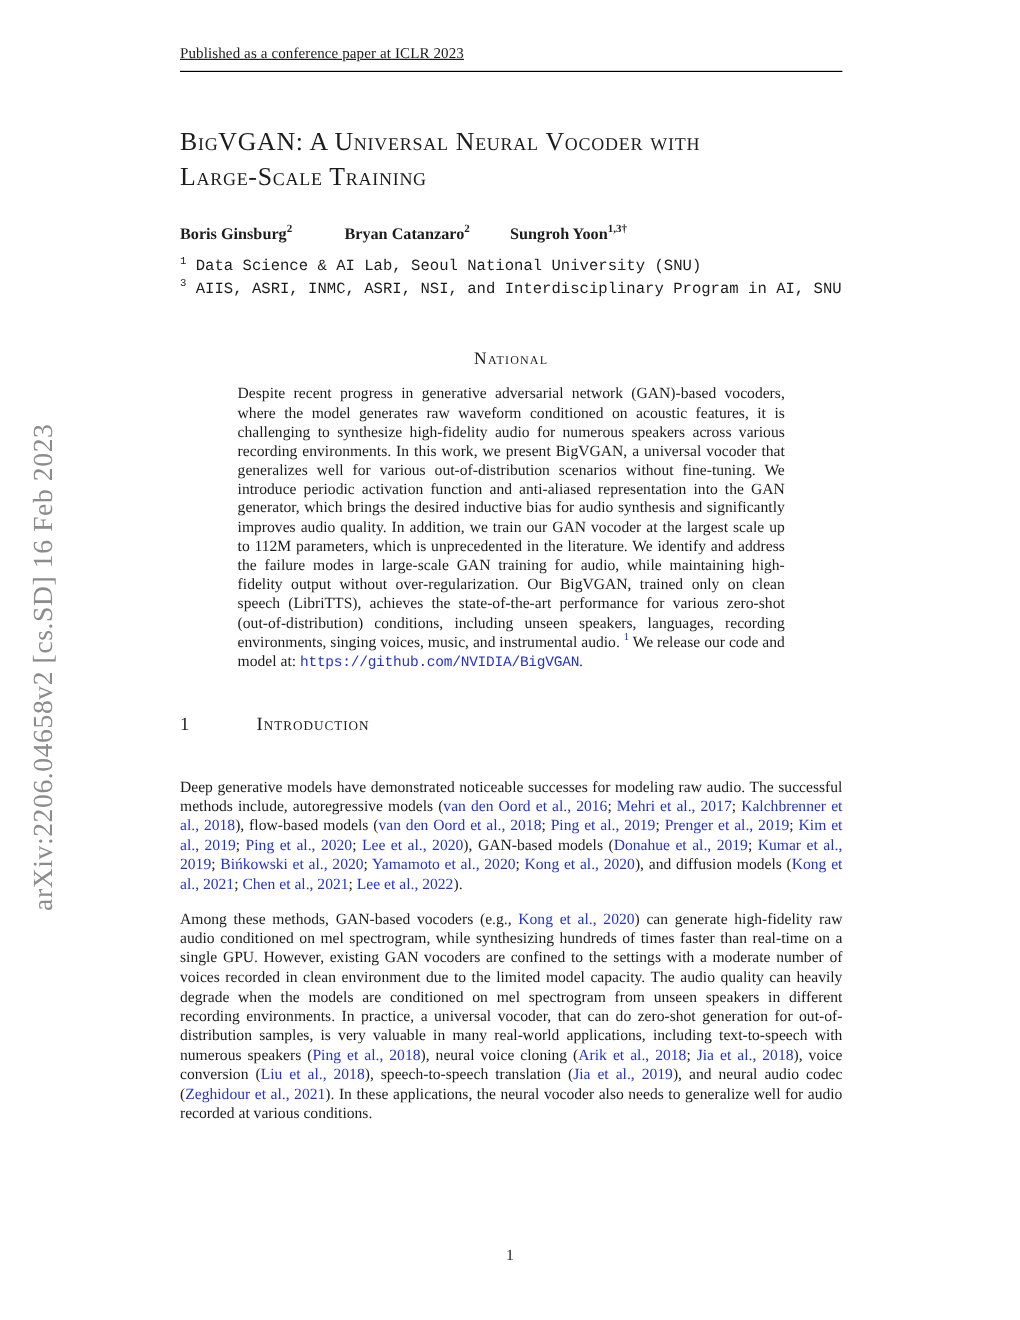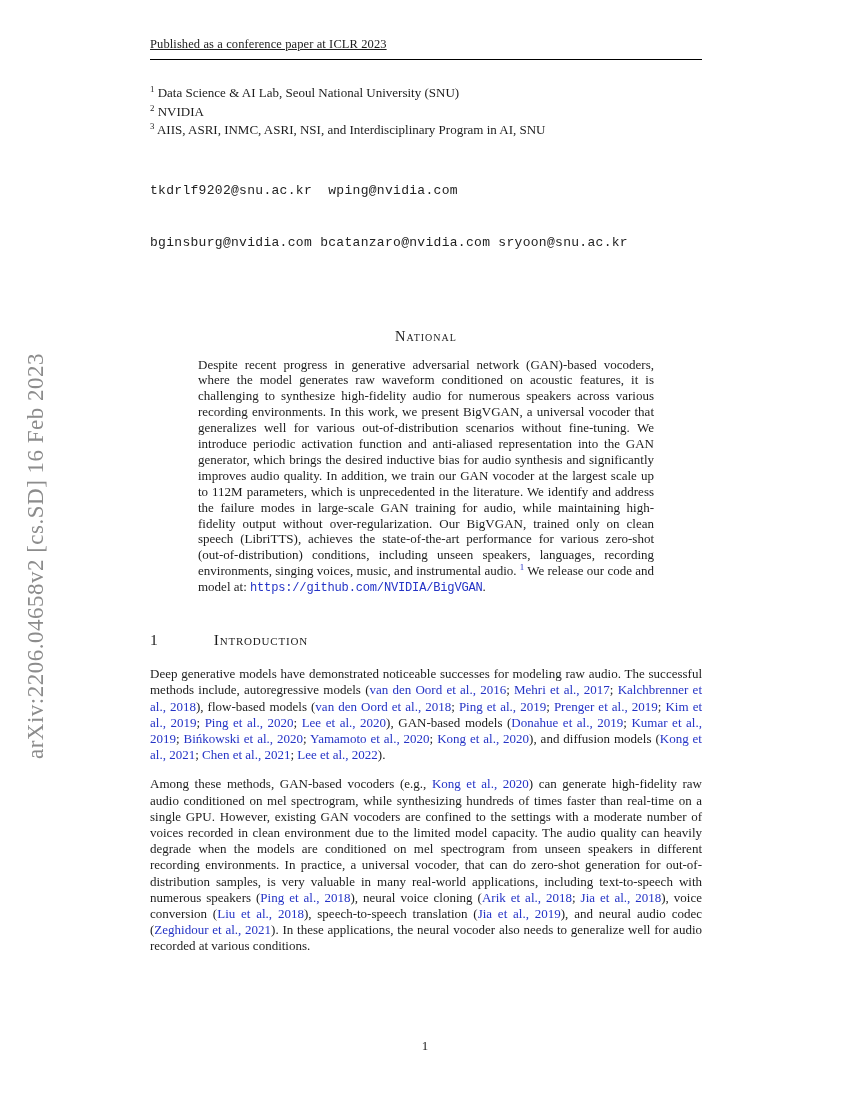--- a/index.html
+++ b/index.html
@@ -40,21 +40,21 @@
     line-height:29px;
     font-weight:normal;
     font-variant:small-caps;
     letter-spacing:0.6px;
   }
   .title .title-line{display:block;}
   .authors{margin-top:22px;font-size:13.5px;font-weight:bold;}
   .author-row{display:grid;grid-template-columns:137px 138px auto;line-height:21px;}
   .author-cell{white-space:nowrap;}
   sup{font-size:68%;line-height:0;}
-  .affiliations{margin-top:24px;font-size:13px;line-height:18.5px;}
+  .affiliations{margin-top:8px;font-size:13px;line-height:18.5px;font-family:Liberation Mono, monospace;}
   .emails{
     margin-top:7px;
     font-family:"Liberation Mono", monospace;
     font-size:13px;line-height:17.5px;
     letter-spacing:0.3px;
     white-space:pre;
     color:#222;
   }
   .abstract-heading{
     margin-top:41px;
@@ -69,21 +69,21 @@
     font-size:13px;
     line-height:15.9px;
   }
   .section-heading{
     margin-top:34px;
     font-size:15.5px;
   }
   .sec-num{margin-right:26px;}
   .sec-title{font-variant:small-caps;letter-spacing:0.8px;margin-left:30px;}
   .para{
-    margin-top:17px;
+    margin-top:35px;
     text-align:justify;
     font-size:13px;
     line-height:16.2px;
   }
   .para + .para{margin-top:9px;}
   .seg-cite{color:var(--link);}
   .seg-italic{}
   .seg-link{
     font-family:"Liberation Mono", monospace;
     font-size:0.93em;
@@ -114,34 +114,38 @@
 
 <div class="page">
 
   <div class="arxiv-watermark">arXiv:2206.04658v2  [cs.SD]  16 Feb 2023</div>
 
   <div class="content">
 
     <div class="header-line">Published as a conference paper at ICLR 2023</div>
     <hr class="header-rule">
 
+    <h1 class="title">
+      <span class="title-line">BigVGAN: A Universal Neural Vocoder with</span>
+      <span class="title-line">Large-Scale Training</span>
+    </h1>
 
     <div class="authors">
+      <div class="author-row">
+        <span class="author-cell"><span>Boris Ginsburg</span><sup>2</sup></span>
+        <span class="author-cell"><span>Bryan Catanzaro</span><sup>2</sup></span>
+        <span class="author-cell"><span>Sungroh Yoon</span><sup>1,3†</sup></span>
+      </div>
     </div>
 
     <div class="affiliations">
       <div><sup>1</sup><span> Data Science &amp; AI Lab, Seoul National University (SNU)</span></div>
-      <div><sup>2</sup><span> NVIDIA</span></div>
       <div><sup>3</sup><span> AIIS, ASRI, INMC, ASRI, NSI, and Interdisciplinary Program in AI, SNU</span></div>
     </div>
 
-    <div class="emails">
-      <div>tkdrlf9202@snu.ac.kr  wping@nvidia.com</div>
-      <div>bginsburg@nvidia.com bcatanzaro@nvidia.com sryoon@snu.ac.kr</div>
-    </div>
 
     <div class="abstract-heading">National</div>
 
     <p class="abstract-body"><span class="seg-plain">Despite recent progress in generative adversarial network (GAN)-based vocoders, where the model generates raw waveform conditioned on acoustic features, it is challenging to synthesize high-fidelity audio for numerous speakers across various recording environments. In this work, we present BigVGAN, a universal vocoder that generalizes well for various out-of-distribution scenarios without fine-tuning. We introduce periodic activation function and anti-aliased representation into the GAN generator, which brings the desired inductive bias for audio synthesis and significantly improves audio quality. In addition, we train our GAN vocoder at the largest scale up to 112M parameters, which is unprecedented in the literature. We identify and address the failure modes in large-scale GAN training for audio, while maintaining high-fidelity output without over-regularization. Our BigVGAN, trained only on clean speech (LibriTTS), achieves the state-of-the-art performance for various zero-shot (out-of-distribution) conditions, including unseen speakers, languages, recording environments, singing voices, music, and instrumental audio. </span><sup class="seg-suplink">1</sup><span class="seg-plain"> We release our code and model at: </span><span class="seg-link">https://github.com/NVIDIA/BigVGAN</span><span class="seg-plain">.</span></p>
 
     <div class="section-heading">
       <span class="sec-num">1</span><span class="sec-title">Introduction</span>
     </div>
 
     <p class="para"><span class="seg-plain">Deep generative models have demonstrated noticeable successes for modeling raw audio. The successful methods include, autoregressive models (</span><span class="seg-cite">van den Oord et al., 2016</span><span class="seg-plain">; </span><span class="seg-cite">Mehri et al., 2017</span><span class="seg-plain">; </span><span class="seg-cite">Kalchbrenner et al., 2018</span><span class="seg-plain">), flow-based models (</span><span class="seg-cite">van den Oord et al., 2018</span><span class="seg-plain">; </span><span class="seg-cite">Ping et al., 2019</span><span class="seg-plain">; </span><span class="seg-cite">Prenger et al., 2019</span><span class="seg-plain">; </span><span class="seg-cite">Kim et al., 2019</span><span class="seg-plain">; </span><span class="seg-cite">Ping et al., 2020</span><span class="seg-plain">; </span><span class="seg-cite">Lee et al., 2020</span><span class="seg-plain">), GAN-based models (</span><span class="seg-cite">Donahue et al., 2019</span><span class="seg-plain">; </span><span class="seg-cite">Kumar et al., 2019</span><span class="seg-plain">; </span><span class="seg-cite">Bińkowski et al., 2020</span><span class="seg-plain">; </span><span class="seg-cite">Yamamoto et al., 2020</span><span class="seg-plain">; </span><span class="seg-cite">Kong et al., 2020</span><span class="seg-plain">), and diffusion models (</span><span class="seg-cite">Kong et al., 2021</span><span class="seg-plain">; </span><span class="seg-cite">Chen et al., 2021</span><span class="seg-plain">; </span><span class="seg-cite">Lee et al., 2022</span><span class="seg-plain">).</span></p>

